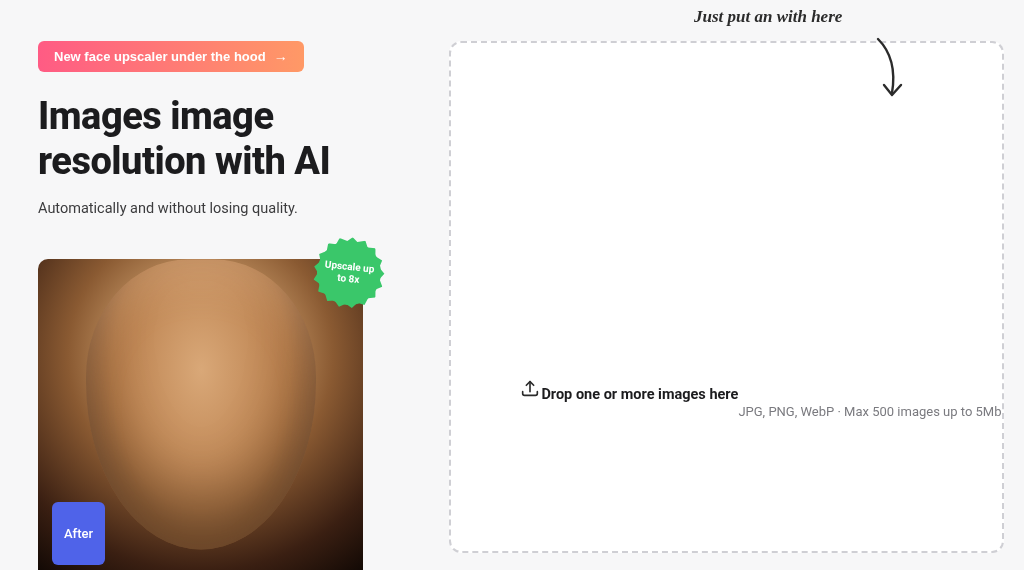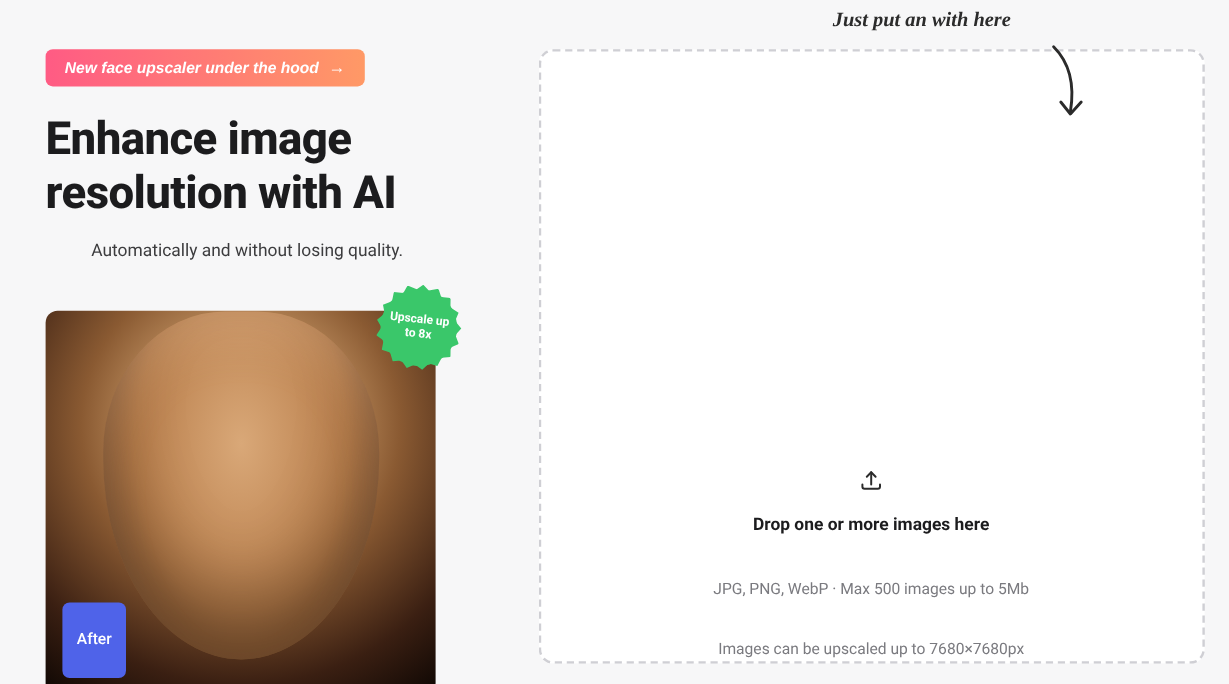--- a/index.html
+++ b/index.html
@@ -30,39 +30,37 @@
       align-items: flex-start;
       gap: 8px;
       padding: 8px 16px;
       background: linear-gradient(90deg, #ff5b84 0%, #ff9966 100%);
       color: #fff;
       font-weight: 600;
       font-size: 13px;
       border-radius: 6px;
       cursor: pointer;
       border: none;
-      font-style: italic;
     }
     .announcement-badge .arrow {
       font-size: 14px;
       line-height: 1;
     }
     h1.headline {
       margin-top: 22px;
       font-size: 38px;
       font-weight: 800;
       line-height: 1.18;
       color: #1c1c1e;
       letter-spacing: -0.5px;
     }
     .subtitle {
       margin-top: 16px;
       font-size: 14.5px;
       color: #3c3c3e;
-      margin-left: 38px;
     }
     .image-card {
       position: relative;
       margin-top: 42px;
       width: 325px;
       height: 320px;
       border-radius: 10px;
       overflow: visible;
     }
     .image-card-inner {
@@ -149,21 +147,21 @@
       left: 416px;
     }
     .dropzone {
       margin-top: 6px;
       width: 555px;
       height: 512px;
       border: 2px dashed #cfcfd4;
       border-radius: 12px;
       background: #fff;
       display: flex;
-      flex-direction: column;
+      flex-direction: row;
       align-items: center;
       justify-content: flex-end;
       padding-top: 200px;
       text-align: center;
       cursor: pointer;
     }
     .upload-icon {
       margin-bottom: 14px;
       color: #2b2b2b;
     }
@@ -194,21 +192,21 @@
 </head>
 <body>
 
 <div class="container">
   <div class="left-col">
     <button class="announcement-badge">
       <span>New face upscaler under the hood</span>
       <span class="arrow">→</span>
     </button>
 
-    <h1 class="headline">Enhance image resolution with AI</h1>
+    <h1 class="headline">Images image resolution with AI</h1>
     <p class="subtitle">Automatically and without losing quality.</p>
 
     <div class="image-card">
       <div class="upscale-badge">
         <span>Upscale up to 8x</span>
       </div>
       <div class="image-card-inner">
         <div class="face-shape"></div>
         <div class="after-pill">After</div>
       </div>
@@ -225,16 +223,15 @@
     <div class="dropzone">
       <div class="upload-icon">
         <svg width="22" height="22" viewBox="0 0 24 24" fill="none" stroke="currentColor" stroke-width="1.8" stroke-linecap="round" stroke-linejoin="round">
           <path d="M4 16v2a2 2 0 0 0 2 2h12a2 2 0 0 0 2-2v-2"></path>
           <polyline points="8 9 12 5 16 9"></polyline>
           <line x1="12" y1="5" x2="12" y2="16"></line>
         </svg>
       </div>
       <div class="drop-title">Drop one or more images here</div>
       <div class="drop-sub">JPG, PNG, WebP · Max 500 images up to 5Mb</div>
-      <div class="drop-sub">Images can be upscaled up to 7680×7680px</div>
     </div>
   </div>
 </div>
 
 </body></html>

